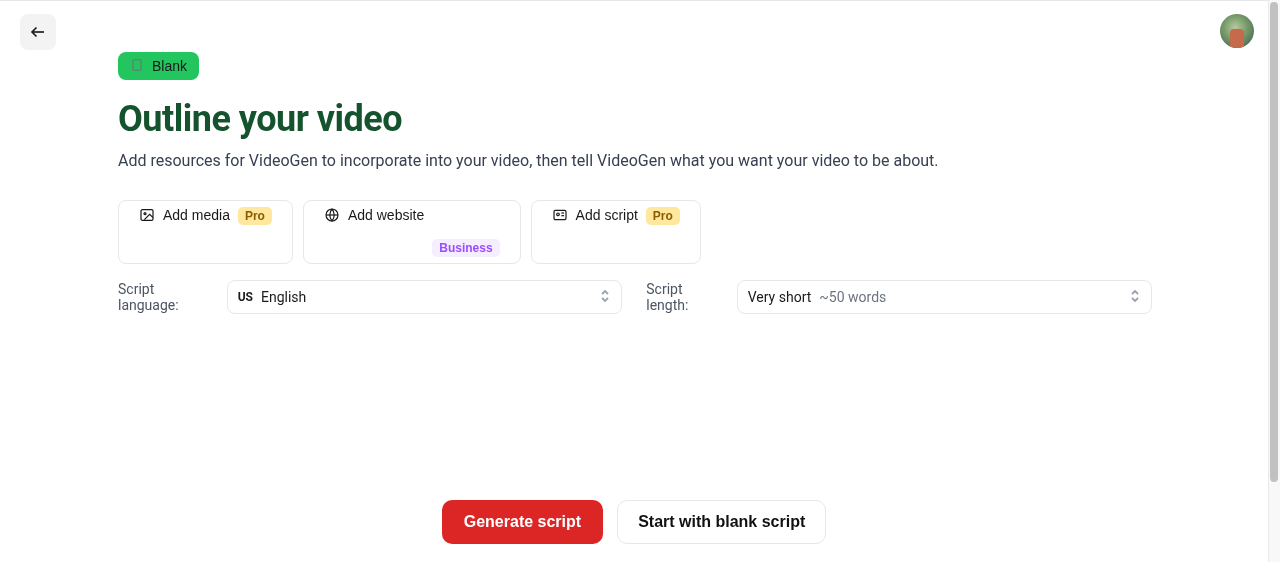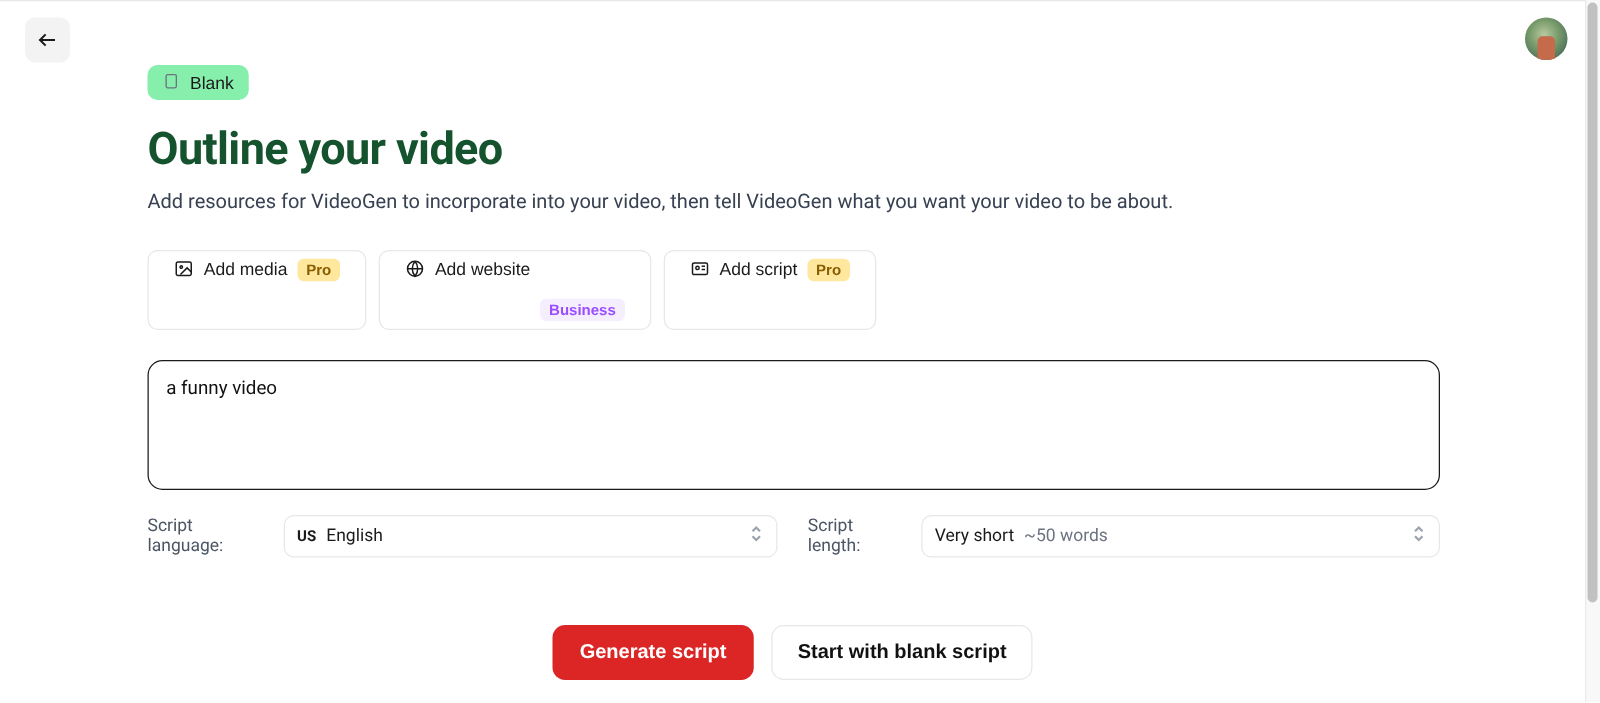--- a/index.html
+++ b/index.html
@@ -87,21 +87,21 @@
       position: absolute;
       left: 118px;
       top: 52px;
       width: 1034px;
     }
     .blank-pill {
       display: inline-flex;
       align-items: flex-start;
       gap: 8px;
       padding: 6px 12px;
-      background: #86efac;
+      background: #22c55e;
       border-radius: 8px;
       font-size: 14px;
       color: #1a1a1a;
       cursor: pointer;
       border: none;
     }
     .blank-pill svg {
       width: 14px;
       height: 14px;
       stroke: #6b7280;
@@ -310,21 +310,20 @@
         <circle cx="9" cy="11" r="2"></circle>
         <line x1="14" y1="9" x2="18" y2="9"></line>
         <line x1="14" y1="13" x2="18" y2="13"></line>
       </svg>
       <span>Add script</span>
       <span class="badge badge-pro">Pro</span>
     </button>
 
   </div>
 
-  <textarea class="prompt-box" style="">a funny video</textarea>
 
   <div class="options-row">
 
     <div class="option-group">
       <span class="option-label">Script language:</span>
       <div class="select-box select-lang">
         <span class="flag-code">US</span>
         <span>English</span>
         <span class="chevrons">
           <svg viewBox="0 0 12 14">

